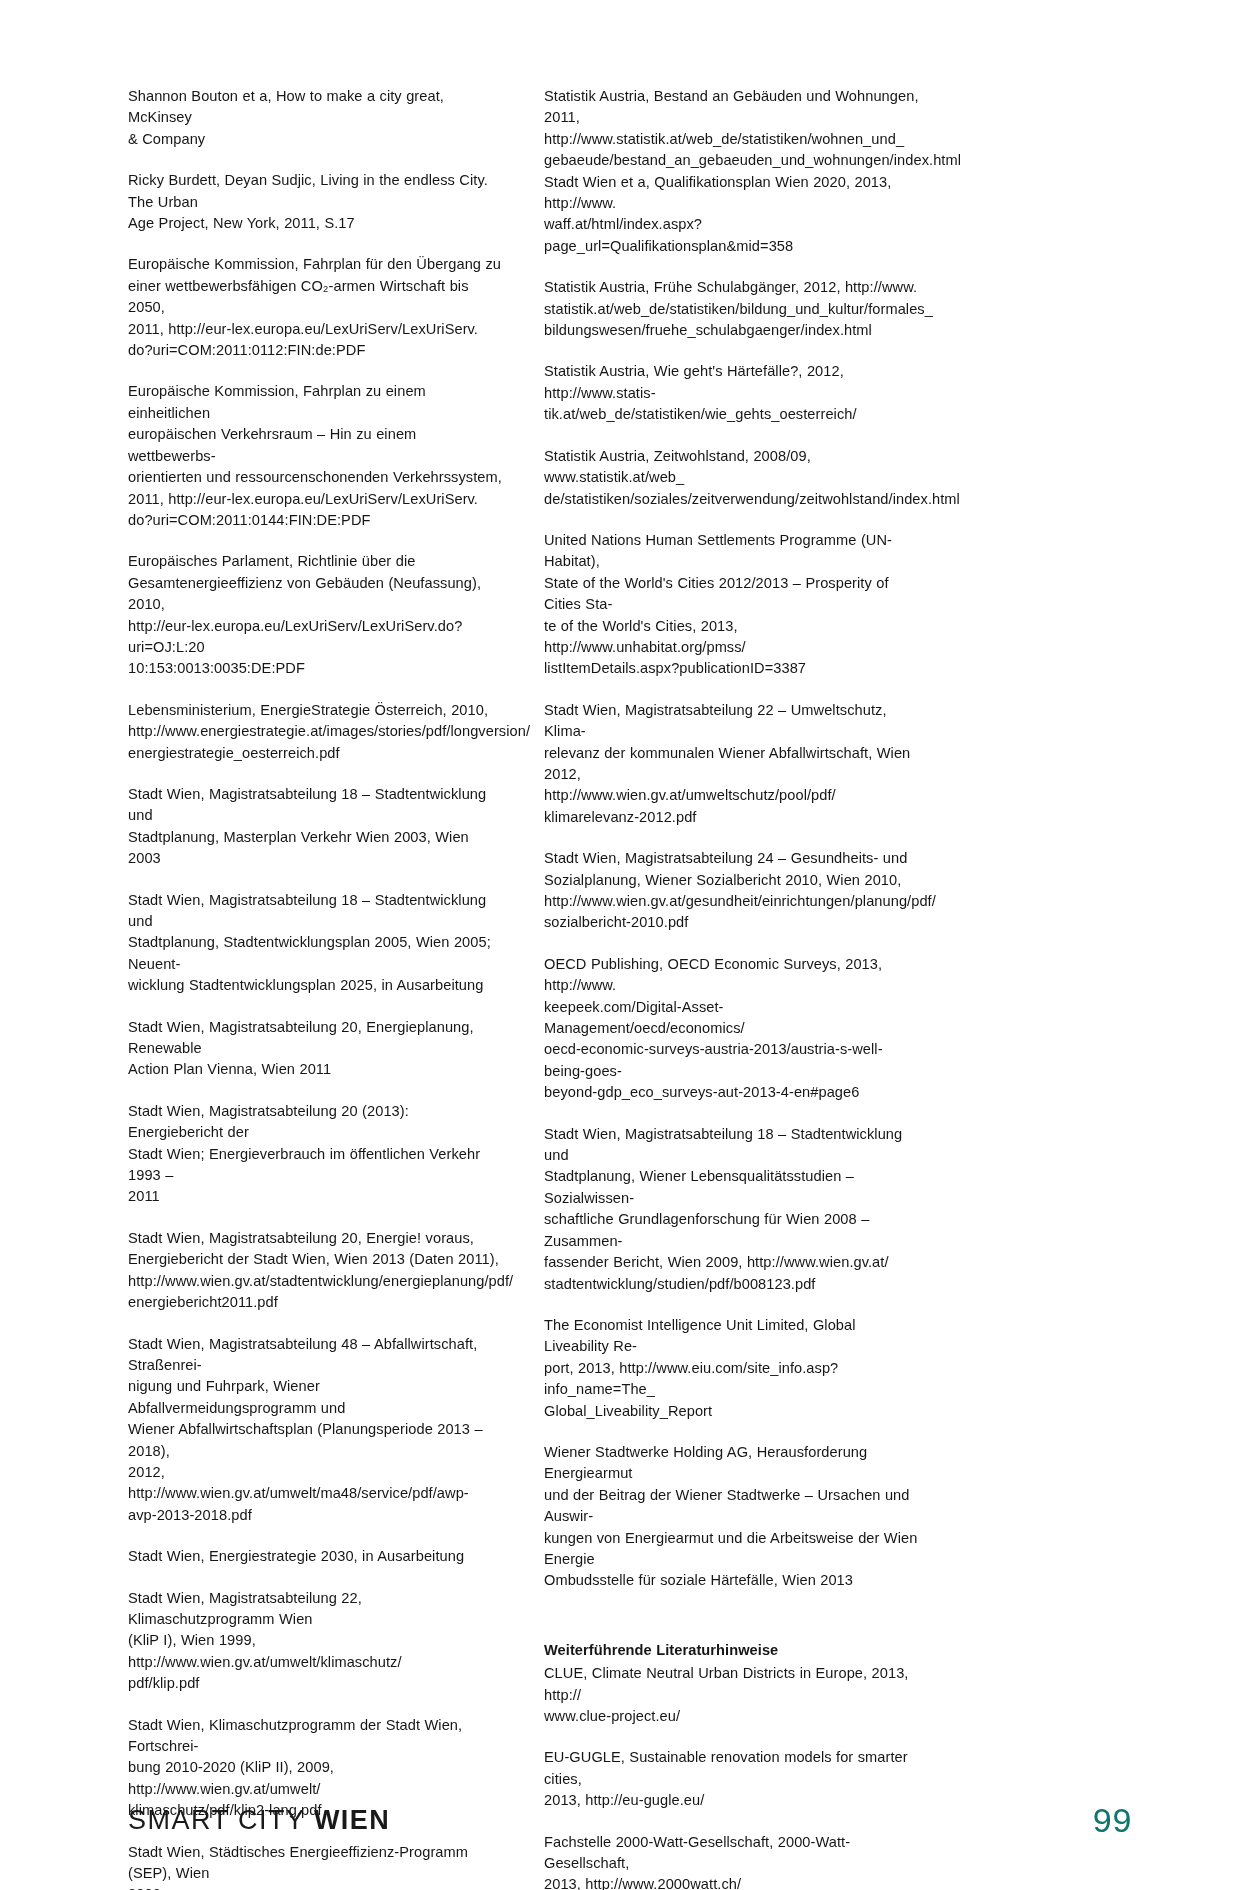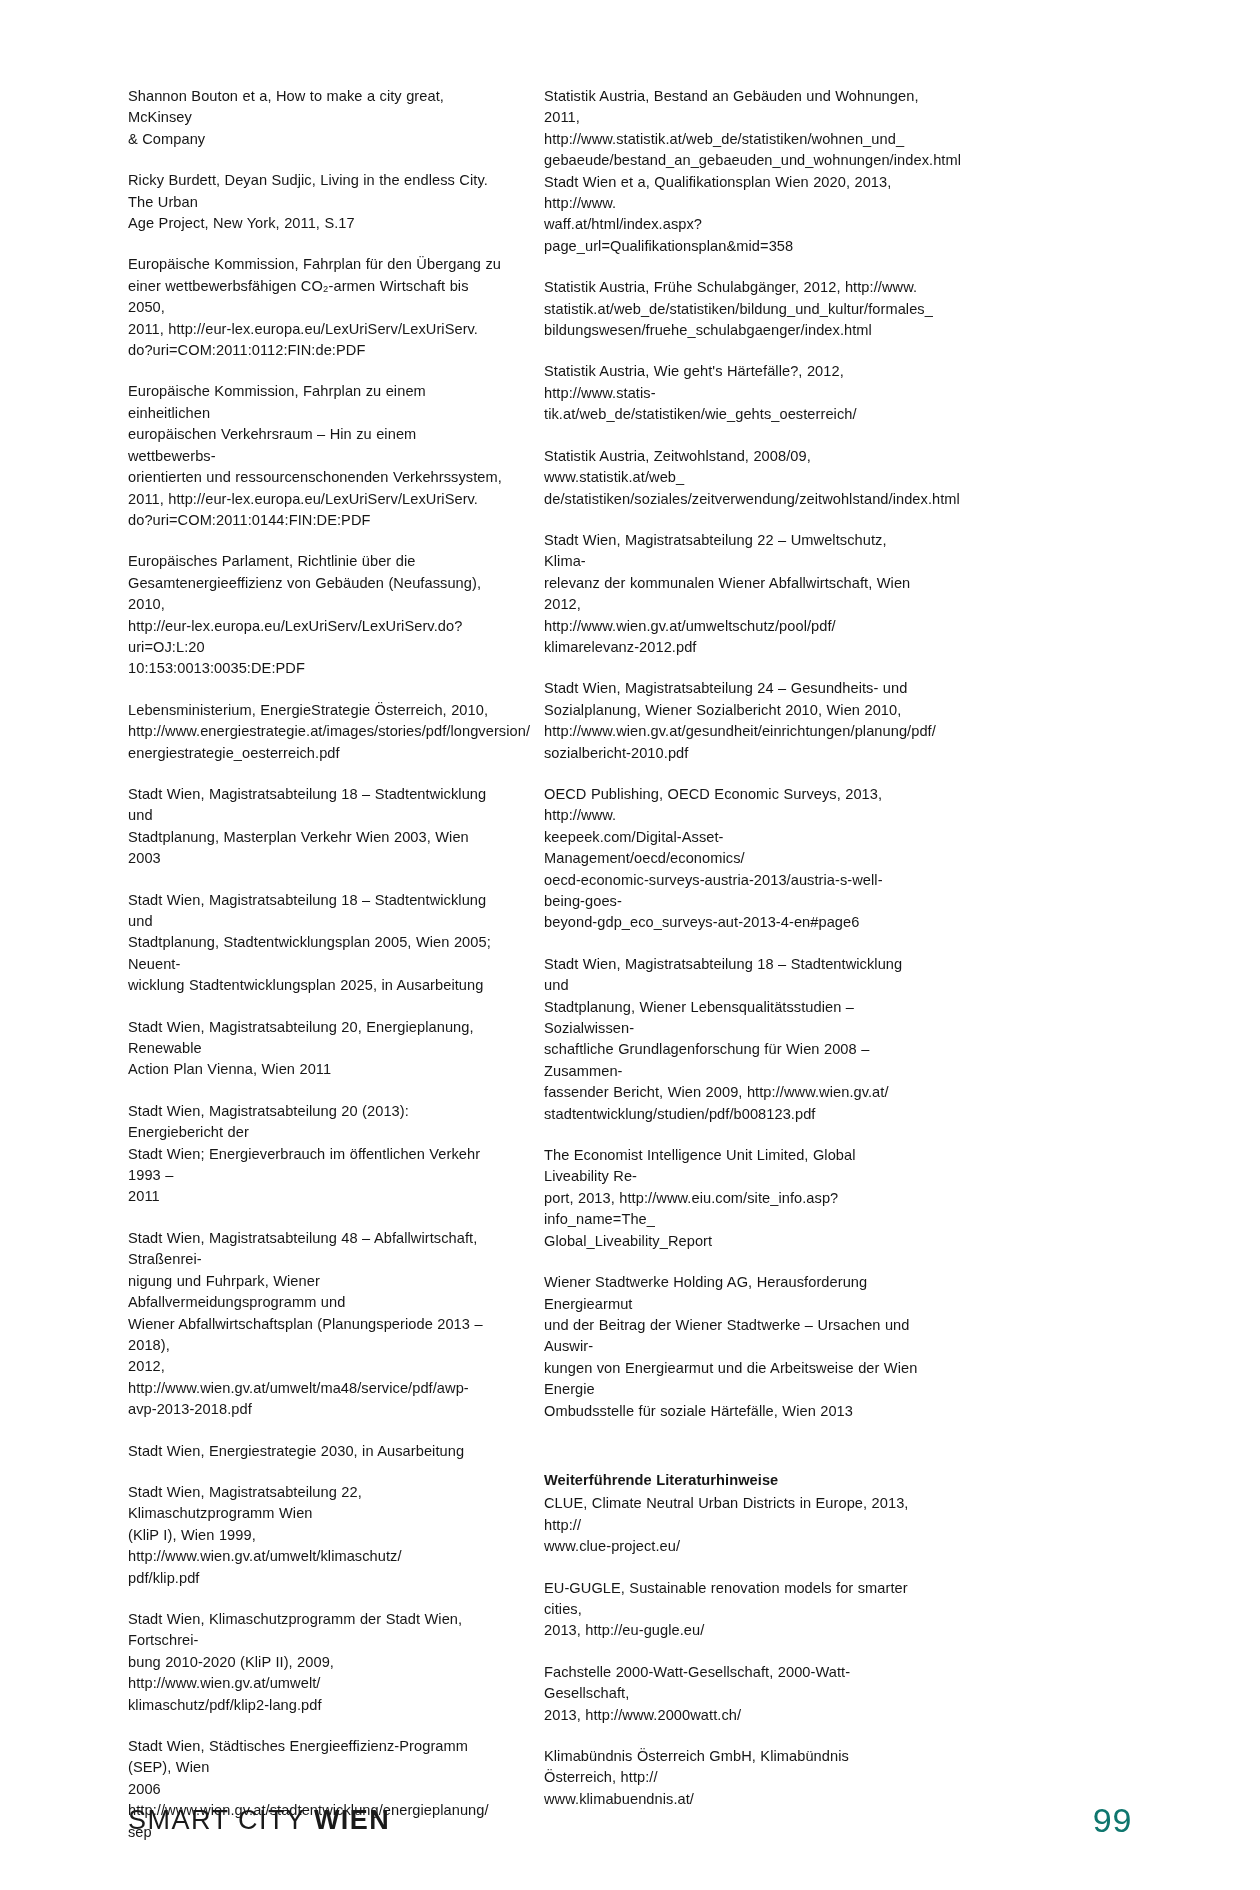--- a/index.html
+++ b/index.html
@@ -113,20 +113,24 @@
       <p class="ref">Stadt Wien, Magistratsabteilung 18 – Stadtentwicklung und
 Stadtplanung, Masterplan Verkehr Wien 2003, Wien 2003</p>
       <p class="ref">Stadt Wien, Magistratsabteilung 18 – Stadtentwicklung und
 Stadtplanung, Stadtentwicklungsplan 2005, Wien 2005; Neuent-
 wicklung Stadtentwicklungsplan 2025, in Ausarbeitung</p>
       <p class="ref">Stadt Wien, Magistratsabteilung 20, Energieplanung, Renewable
 Action Plan Vienna, Wien 2011</p>
       <p class="ref">Stadt Wien, Magistratsabteilung 20 (2013): Energiebericht der
 Stadt Wien; Energieverbrauch im öffentlichen Verkehr 1993 –
 2011</p>
+      <p class="ref">Stadt Wien, Magistratsabteilung 20, Energie! voraus,
+Energiebericht der Stadt Wien, Wien 2013 (Daten 2011),
+http://www.wien.gv.at/stadtentwicklung/energieplanung/pdf/
+energiebericht2011.pdf</p>
       <p class="ref">Stadt Wien, Magistratsabteilung 48 – Abfallwirtschaft, Straßenrei-
 nigung und Fuhrpark, Wiener Abfallvermeidungsprogramm und
 Wiener Abfallwirtschaftsplan (Planungsperiode 2013 – 2018),
 2012, http://www.wien.gv.at/umwelt/ma48/service/pdf/awp-
 avp-2013-2018.pdf</p>
       <p class="ref">Stadt Wien, Energiestrategie 2030, in Ausarbeitung</p>
       <p class="ref">Stadt Wien, Magistratsabteilung 22, Klimaschutzprogramm Wien
 (KliP I), Wien 1999, http://www.wien.gv.at/umwelt/klimaschutz/
 pdf/klip.pdf</p>
       <p class="ref">Stadt Wien, Klimaschutzprogramm der Stadt Wien, Fortschrei-
@@ -144,20 +148,24 @@
 gebaeude/bestand_an_gebaeuden_und_wohnungen/index.html
 Stadt Wien et a, Qualifikationsplan Wien 2020, 2013, http://www.
 waff.at/html/index.aspx?page_url=Qualifikationsplan&amp;mid=358</p>
       <p class="ref">Statistik Austria, Frühe Schulabgänger, 2012, http://www.
 statistik.at/web_de/statistiken/bildung_und_kultur/formales_
 bildungswesen/fruehe_schulabgaenger/index.html</p>
       <p class="ref">Statistik Austria, Wie geht's Härtefälle?, 2012, http://www.statis-
 tik.at/web_de/statistiken/wie_gehts_oesterreich/</p>
       <p class="ref">Statistik Austria, Zeitwohlstand, 2008/09, www.statistik.at/web_
 de/statistiken/soziales/zeitverwendung/zeitwohlstand/index.html</p>
+      <p class="ref">United Nations Human Settlements Programme (UN-Habitat),
+State of the World's Cities 2012/2013 – Prosperity of Cities Sta-
+te of the World's Cities, 2013, http://www.unhabitat.org/pmss/
+listItemDetails.aspx?publicationID=3387</p>
       <p class="ref">Stadt Wien, Magistratsabteilung 22 – Umweltschutz, Klima-
 relevanz der kommunalen Wiener Abfallwirtschaft, Wien 2012,
 http://www.wien.gv.at/umweltschutz/pool/pdf/
 klimarelevanz-2012.pdf</p>
       <p class="ref">Stadt Wien, Magistratsabteilung 24 – Gesundheits- und
 Sozialplanung, Wiener Sozialbericht 2010, Wien 2010,
 http://www.wien.gv.at/gesundheit/einrichtungen/planung/pdf/
 sozialbericht-2010.pdf</p>
       <p class="ref">OECD Publishing, OECD Economic Surveys, 2013, http://www.
 keepeek.com/Digital-Asset-Management/oecd/economics/

